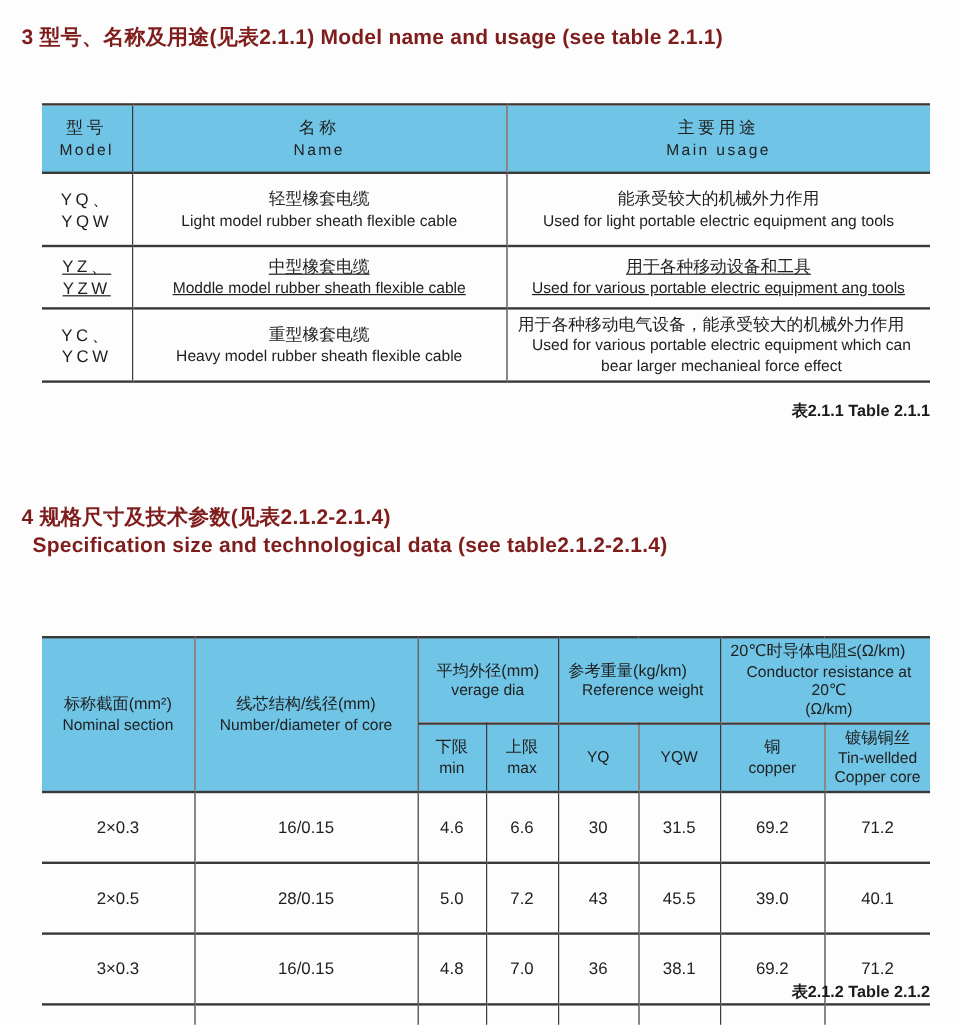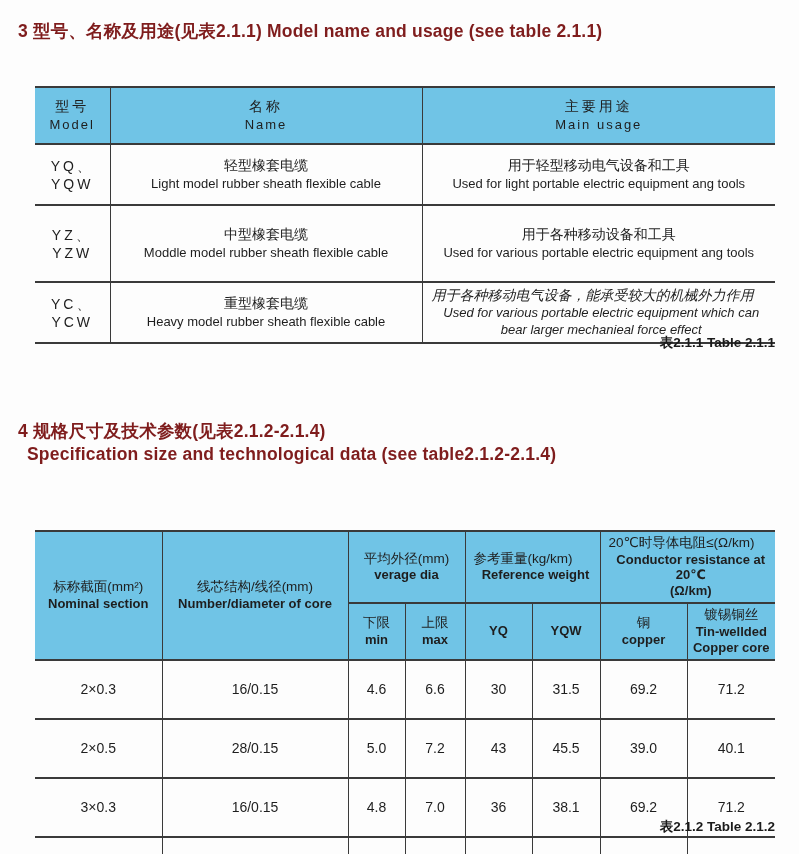--- a/index.html
+++ b/index.html
@@ -39,34 +39,34 @@
   td:last-child  { border-right:none; }
   .hdr { background:#70c4e6; }
 
   .cn { font-size:14px; line-height:1.38; }
   .en { font-size:13px; line-height:1.3;text-align:center; }
 
   
   .t1 { top:86px; width:740px; }
   .t1 tr.h   td { height:57px; }
   .t1 tr.r1  td { height:61px; }
-  .t1 tr.r2  td { height:77px; }
+  .t1 tr.r2  td { height:52px;text-decoration:underline; }
   .t1 tr.r3  td { height:60px; }
   .t1 .hdr .cn { letter-spacing:3px; }
   .t1 .hdr .en { letter-spacing:2px; }
   .t1 .model { font-size:14px; letter-spacing:3px; }
-  .t1 td.left { text-align:left; padding-left:9px;font-style:italic; }
+  .t1 td.left { text-align:left; padding-left:9px; }
 
   
   .t2 { top:530px; width:740px; }
   .t2 tr.h1 td { height:48px;margin-top:40px; }
   .t2 tr.h2 td { height:57px; }
   .t2 tr.d  td { height:59px; }
   .t2 .cn { font-size:13.5px; line-height:1.25; }
-  .t2 .en { font-size:13px;  line-height:1.2;font-weight:bold; }
+  .t2 .en { font-size:13px;  line-height:1.2; }
   .t2 td.al { text-align:left; padding-left:8px; padding-right:2px; }
   .t2 .num { font-size:14px; }
 </style>
 </head>
 <body>
 
 <div class="page">
 
   <div class="sec-title" style="top:20px;">
     <div>3 型号、名称及用途(见表2.1.1) Model name and usage (see table 2.1.1)</div>
@@ -93,21 +93,21 @@
         <div class="en">Main usage</div>
       </td>
     </tr>
     <tr class="r1">
       <td class="model">YQ、YQW</td>
       <td>
         <div class="cn">轻型橡套电缆</div>
         <div class="en">Light model rubber sheath flexible cable</div>
       </td>
       <td>
-        <div class="cn">用于轻型移动电气设备和工具</div>
+        <div class="cn">能承受较大的机械外力作用</div>
         <div class="en">Used for light portable electric equipment ang tools</div>
       </td>
     </tr>
     <tr class="r2">
       <td class="model">YZ、YZW</td>
       <td>
         <div class="cn">中型橡套电缆</div>
         <div class="en">Moddle model rubber sheath flexible cable</div>
       </td>
       <td>

